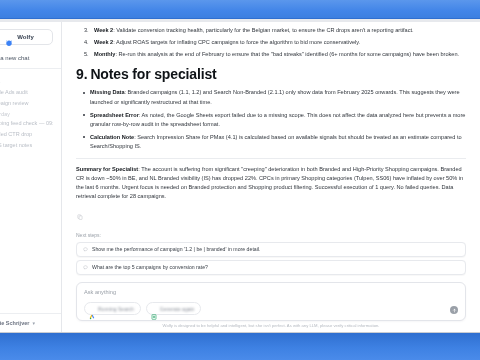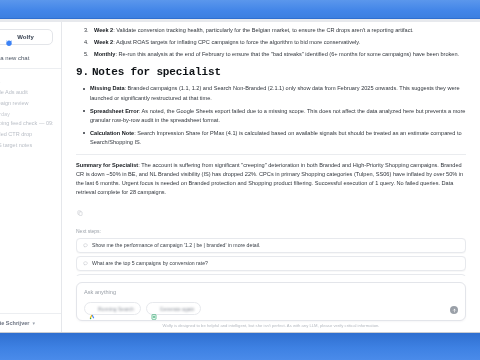--- a/index.html
+++ b/index.html
@@ -95,24 +95,23 @@
     margin-bottom: 3px;
     padding-left: 8px;
   }
   ol.num > li .li-num {
     position: absolute; left: -2px; top: 0;
     font-size: 5.6px; color: #30353c;
   }
   ol.num > li b { font-weight: 700; color: #14181d; }
 
   h2.section {
-    font-size: 11px; font-weight: 700; color: #0f1317;
+    font-size: 14px; font-weight: 700; color: #0f1317;
     margin: 8px 0 6px 0;
     letter-spacing: -0.15px;
-    font-family: Liberation Mono, monospace;
   }
   h2.section .sec-num { margin-right: 3px; }
 
   ul.bul { list-style: none; padding-left: 14px; }
   ul.bul > li {
     position: relative;
     font-size: 5.6px; line-height: 1.62;
     color: #30353c; margin-bottom: 4px;
   }
   ul.bul > li::before {

